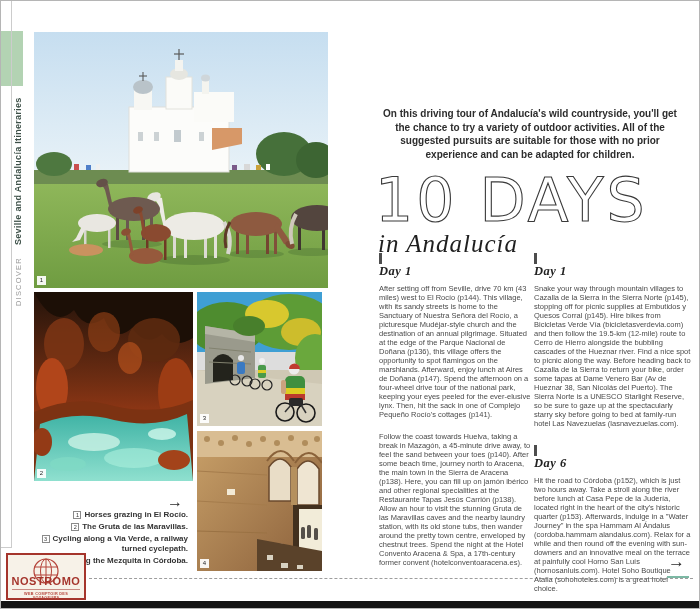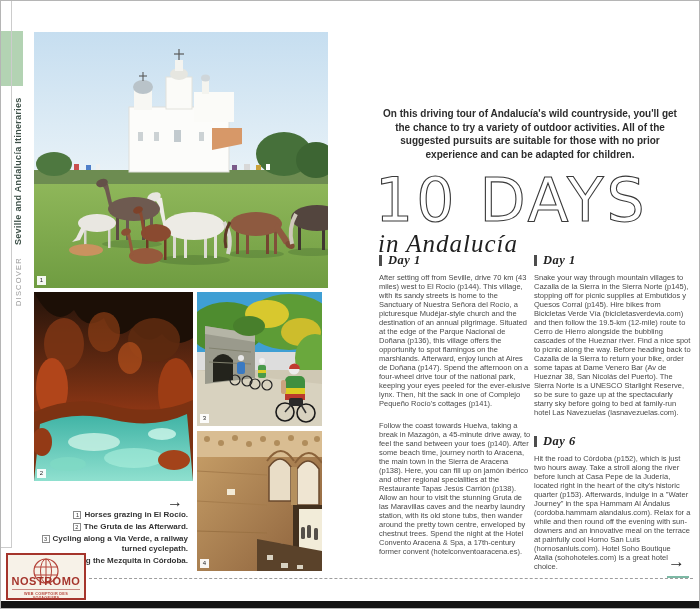--- a/index.html
+++ b/index.html
@@ -41,21 +41,21 @@
   .title-svg{position:absolute;left:372px;top:160px;}
   .subtitle{
     position:absolute;left:377px;top:229px;
     font-family:"Liberation Serif",serif;font-style:italic;font-size:25px;color:#1f1f1f;letter-spacing:1px;
   }
   .daycol{position:absolute;width:153px;}
   #col1{left:378px;top:252px;}
   #col2{left:533px;top:252px;width:157px;}
   .dayblock{margin-bottom:13px;}
   #day4block{margin-top:17px;}
-  .dayhead{display:flex;align-items:center;margin-bottom:5px;}
+  .dayhead{display:flex;align-items:flex-start;margin-bottom:5px;flex-direction:column;}
   .daybar{width:3px;height:11px;background:#4d4d4d;margin-right:6px;}
   .daylabel{font-family:"Liberation Serif",serif;font-style:italic;font-size:12.5px;color:#222;font-weight:bold;letter-spacing:.5px;}
   .daybody{font-size:7.5px;line-height:9px;color:#4a4a4a;text-align:left;}
   
   .caption-arrow{position:absolute;left:166px;top:492px;font-size:16px;color:#2a2a2a;}
   .captions{position:absolute;left:38px;top:509px;width:149px;text-align:right;}
   .caption{font-size:8px;font-weight:bold;color:#333;line-height:10px;margin-bottom:2px;}
   .capnum{
     display:inline-block;width:8px;height:8px;border:1px solid #8a8a8a;box-sizing:border-box;
     font-size:5.5px;line-height:6.5px;text-align:center;margin-right:3px;background:#fff;color:#333;
@@ -384,21 +384,21 @@
       <div class="daybody">Hit the road to Córdoba (p152), which is just two hours away. Take a stroll along the river before lunch at Casa Pepe de la Judería, located right in the heart of the city's historic quarter (p153). Afterwards, indulge in a "Water Journey" in the spa Hammam Al Ándalus (cordoba.hammam alandalus.com). Relax for a while and then round off the evening with sun-downers and an innovative meal on the terrace at painfully cool Horno San Luís (hornosanluis.com). Hotel Soho Boutique Atalia (sohohoteles.com) is a great hotel choice.</div>
     </div>
   </div>
 
   <div class="caption-arrow">→</div>
   <div class="captions">
     <div class="caption">
       <span class="capnum">1</span><span>Horses grazing in El Rocío.</span>
     </div>
     <div class="caption">
-      <span class="capnum">2</span><span>The Gruta de las Afterward.</span>
+      <span class="capnum">2</span><span>The Gruta de las Maravillas.</span>
     </div>
     <div class="caption">
       <span class="capnum">3</span><span>Cycling along a Via Verde, a railway turned cyclepath.</span>
     </div>
     <div class="caption">
       <span class="capnum">4</span><span>Entering the Mezquita in Córdoba.</span>
     </div>
   </div>
 
   <div class="next-arrow">→</div>

